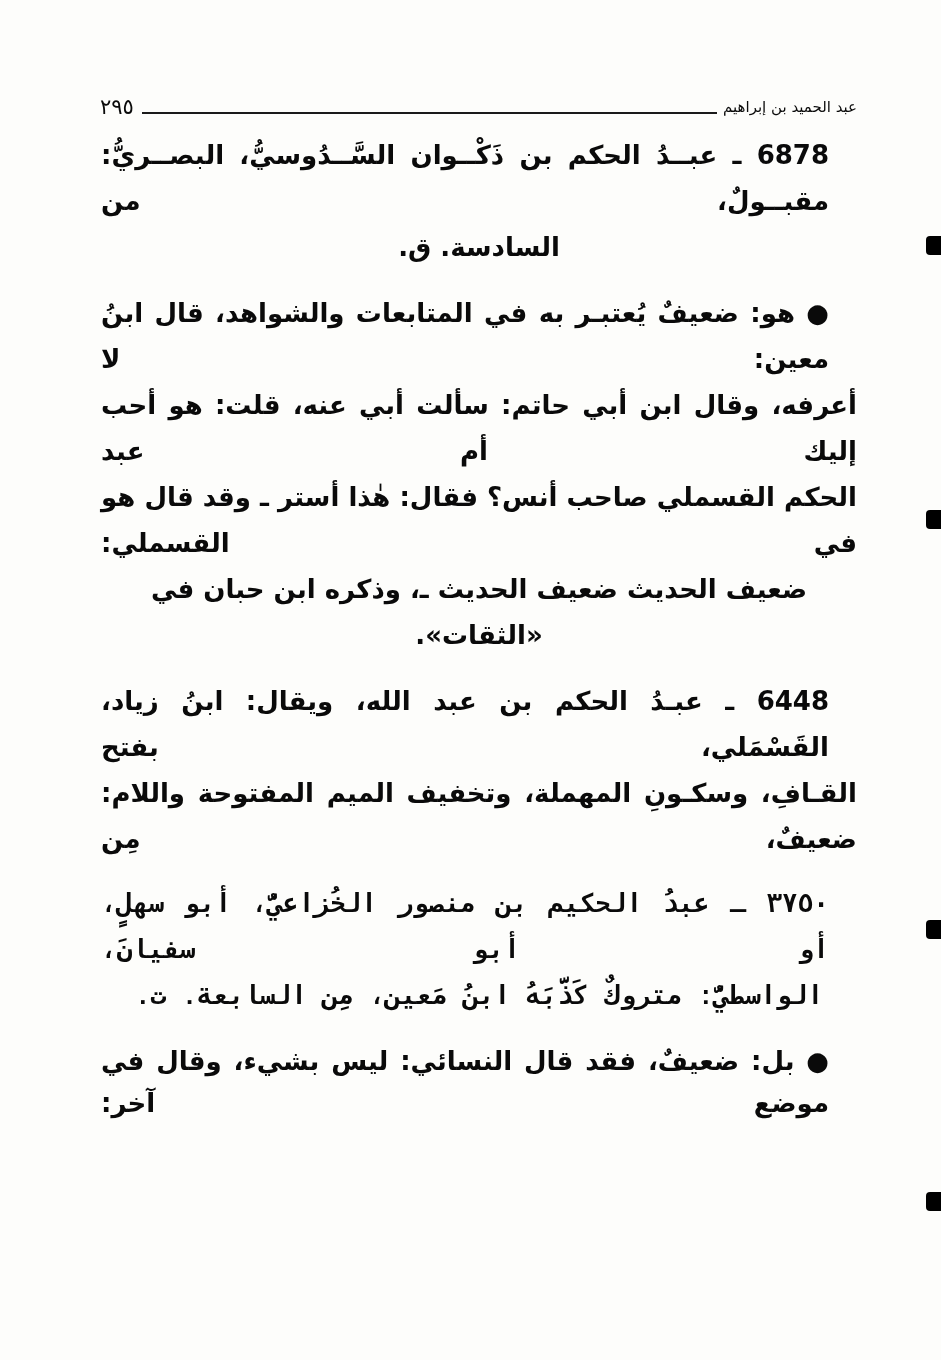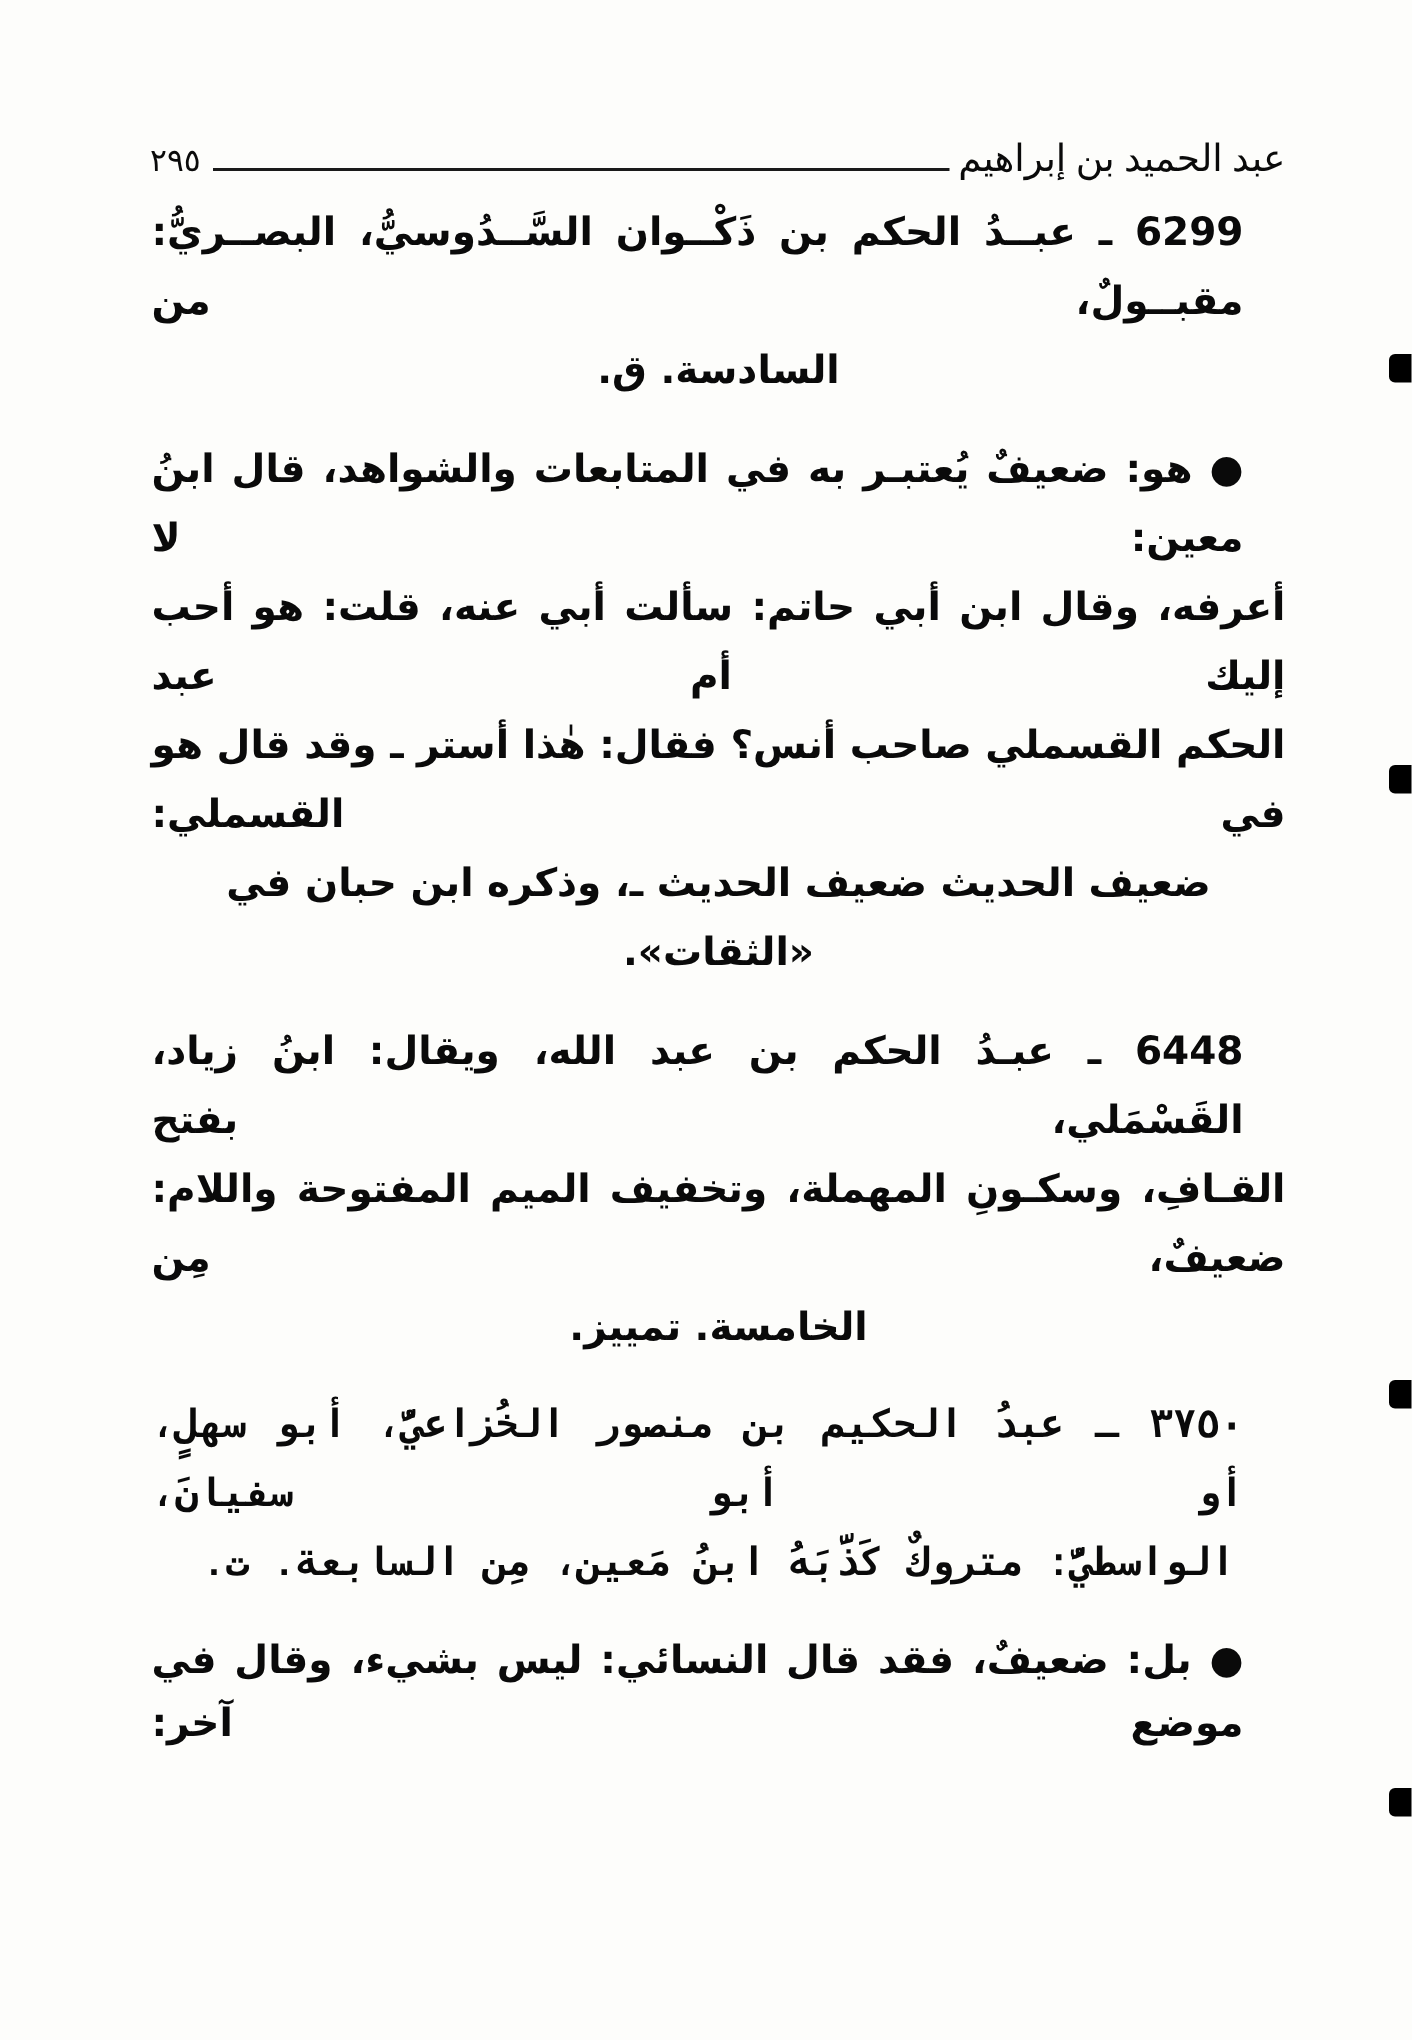--- a/index.html
+++ b/index.html
@@ -12,23 +12,22 @@
     overflow:hidden;
   }
   .page{position:absolute;inset:0;direction:rtl;}
   
   .header{
     position:absolute;top:92px;right:84px;left:100px;
     display:flex;direction:rtl;align-items:flex-start;
     font-weight:400;
   }
   .running-head{
-    font-size:25px;line-height:30px;white-space:nowrap;
+    font-size:15px;line-height:30px;white-space:nowrap;
     padding-left:6px;
-    font-family:Liberation Serif, serif;
   }
   .header-rule{
     flex:1 1 auto;height:0;
     border-bottom:2.5px solid #1a1a1a;
     margin-top:20px;
   }
   .page-number{
     font-size:21px;line-height:30px;white-space:nowrap;
     padding-right:8px;
   }
@@ -57,33 +56,32 @@
 <div class="page">
 
   <div class="header">
     <span class="running-head">عبد الحميد بن إبراهيم</span>
     <span class="header-rule"></span>
     <span class="page-number">٢٩٥</span>
   </div>
 
   <div class="body-text">
       <div class="para entry">
-        <div class="line fill first">6299 ـ عبــدُ الحكم بن ذَكْــوان السَّــدُوسيُّ، البصــريُّ: مقبــولٌ، من</div>
+        <div class="line fill first">6878 ـ عبــدُ الحكم بن ذَكْــوان السَّــدُوسيُّ، البصــريُّ: مقبــولٌ، من</div>
         <div class="line">السادسة. ق.</div>
       </div>
       <div class="para note">
         <div class="line fill first">● هو: ضعيفٌ يُعتبـر به في المتابعات والشواهد، قال ابنُ معين: لا</div>
         <div class="line fill">أعرفه، وقال ابن أبي حاتم: سألت أبي عنه، قلت: هو أحب إليك أم عبد</div>
         <div class="line fill">الحكم القسملي صاحب أنس؟ فقال: هٰذا أستر ـ وقد قال هو في القسملي:</div>
         <div class="line">ضعيف الحديث ضعيف الحديث ـ، وذكره ابن حبان في «الثقات».</div>
       </div>
       <div class="para entry">
         <div class="line fill first">6448 ـ عبـدُ الحكم بن عبد الله، ويقال: ابنُ زياد، القَسْمَلي، بفتح</div>
         <div class="line fill">القـافِ، وسكـونِ المهملة، وتخفيف الميم المفتوحة واللام: ضعيفٌ، مِن</div>
-        <div class="line">الخامسة. تمييز.</div>
       </div>
       <div class="para entry gap-before">
         <div class="line fill first">٣٧٥٠ ـ عبدُ الحكيم بن منصور الخُزاعيُّ، أبو سهلٍ، أو أبو سفيانَ،</div>
         <div class="line">الواسطيُّ: متروكٌ كَذَّبَهُ ابنُ مَعين، مِن السابعة. ت.</div>
       </div>
       <div class="para note note-long">
         <div class="line fill first">● بل: ضعيفٌ، فقد قال النسائي: ليس بشيء، وقال في موضع آخر:</div>
       </div>
     </div>
 

